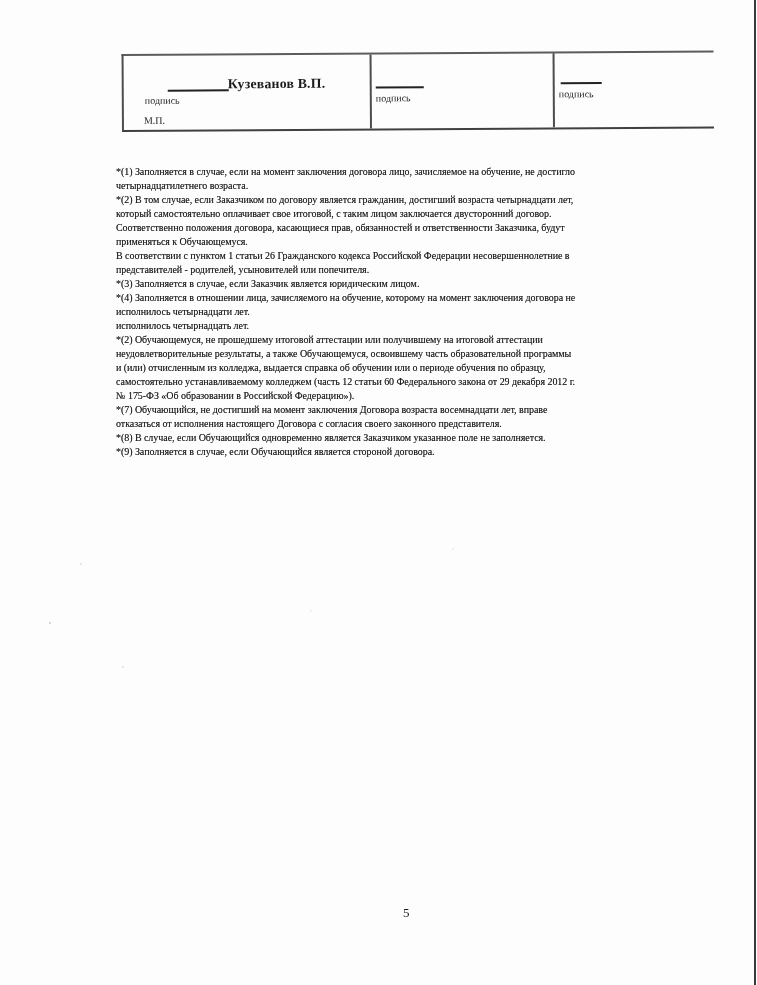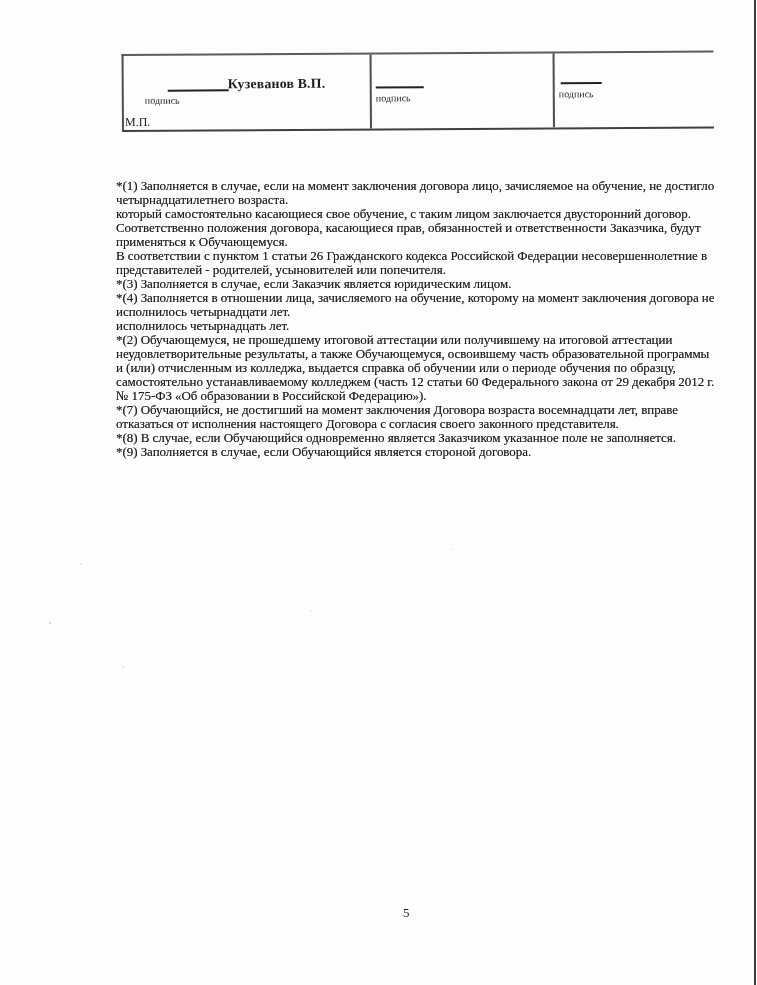--- a/index.html
+++ b/index.html
@@ -67,32 +67,32 @@
   .sig-caption {
     position: absolute;
     font-size: 10px;
     white-space: nowrap;
   }
   .c1 .sig-caption { left: 21px; top: 39px; }
   .c2 .sig-caption { left: 4px;  top: 38px; }
   .c3 .sig-caption { left: 4px;  top: 35px; }
   .seal-mark {
     position: absolute;
-    left: 1px;
+    left: 20px;
     top: 59px;
-    font-size: 12px;
+    font-size: 10px;
     white-space: nowrap;
   }
   
   .footnotes {
     position: absolute;
     left: 116px;
-    top: 179px;
+    top: 165px;
     width: 624px;
-    font-size: 13px;
+    font-size: 10px;
     line-height: 14px;
     letter-spacing: -0.05px;
     text-shadow: 0 0 0.4px rgba(20,20,20,0.55);
     font-family: Liberation Serif, serif;
   }
   .fline {
     white-space: nowrap;
   }
   
   .page-number {
@@ -136,21 +136,22 @@
     </div>
     <div class="sig-cell c3">
       <span class="sig-line"></span>
       <span class="sig-caption">подпись</span>
     </div>
   </div>
 
   <div class="footnotes">
     <div class="fline">*(1) Заполняется в случае, если на момент заключения договора лицо, зачисляемое на обучение, не достигло</div>
     <div class="fline">четырнадцатилетнего возраста.</div>
-    <div class="fline">который самостоятельно касающиеся свое обучение, с таким лицом заключается двусторонний договор.</div>
+    <div class="fline">*(2) В том случае, если Заказчиком по договору является гражданин, достигший возраста четырнадцати лет,</div>
+    <div class="fline">который самостоятельно оплачивает свое итоговой, с таким лицом заключается двусторонний договор.</div>
     <div class="fline">Соответственно положения договора, касающиеся прав, обязанностей и ответственности Заказчика, будут</div>
     <div class="fline">применяться к Обучающемуся.</div>
     <div class="fline">В соответствии с пунктом 1 статьи 26 Гражданского кодекса Российской Федерации несовершеннолетние в</div>
     <div class="fline">представителей - родителей, усыновителей или попечителя.</div>
     <div class="fline">*(3) Заполняется в случае, если Заказчик является юридическим лицом.</div>
     <div class="fline">*(4) Заполняется в отношении лица, зачисляемого на обучение, которому на момент заключения договора не</div>
     <div class="fline">исполнилось четырнадцати лет.</div>
     <div class="fline">исполнилось четырнадцать лет.</div>
     <div class="fline">*(2) Обучающемуся, не прошедшему итоговой аттестации или получившему на итоговой аттестации</div>
     <div class="fline">неудовлетворительные результаты, а также Обучающемуся, освоившему часть образовательной программы</div>

